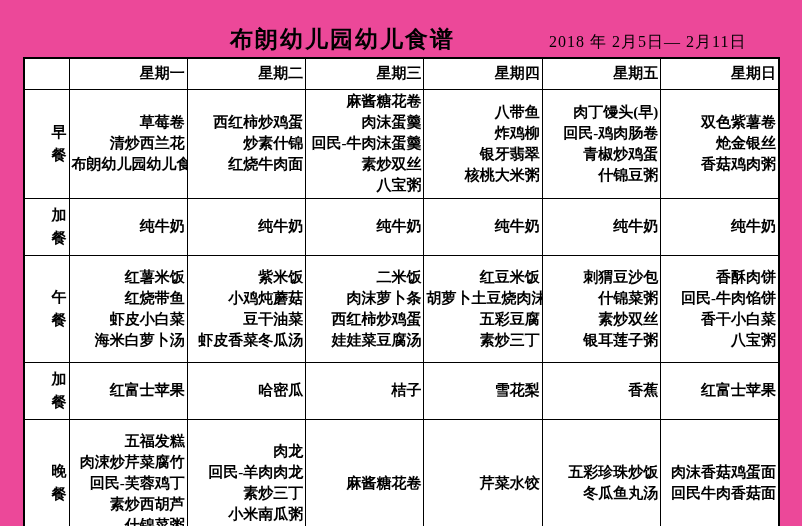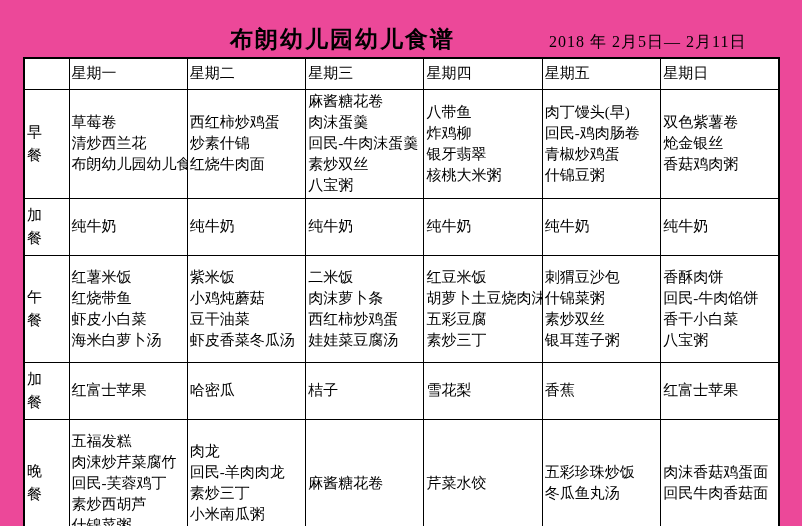--- a/index.html
+++ b/index.html
@@ -22,22 +22,22 @@
   table.menu{
     position:absolute;left:23px;top:57px;
     width:757px;height:463px;
     border-collapse:collapse;table-layout:fixed;
     border:2px solid #000;
     background:#fff;
   }
   table.menu col.label-col{width:45px;}
   table.menu th,table.menu td{
     border:1px solid #000;
-    font-weight:normal;
-    text-align:left;vertical-align:middle;
+    font-weight:bold;
+    text-align:right;vertical-align:middle;
     font-size:15px;
     padding:1px 2px;
     overflow:hidden;
   }
   thead tr{height:31px;}
   tbody tr:nth-child(1){height:109px;}
   tbody tr:nth-child(2){height:42px;}
   tbody tr:nth-child(3){height:107px;}
   tbody tr:nth-child(4){height:45px;}
   tbody tr:nth-child(5){height:129px;}

